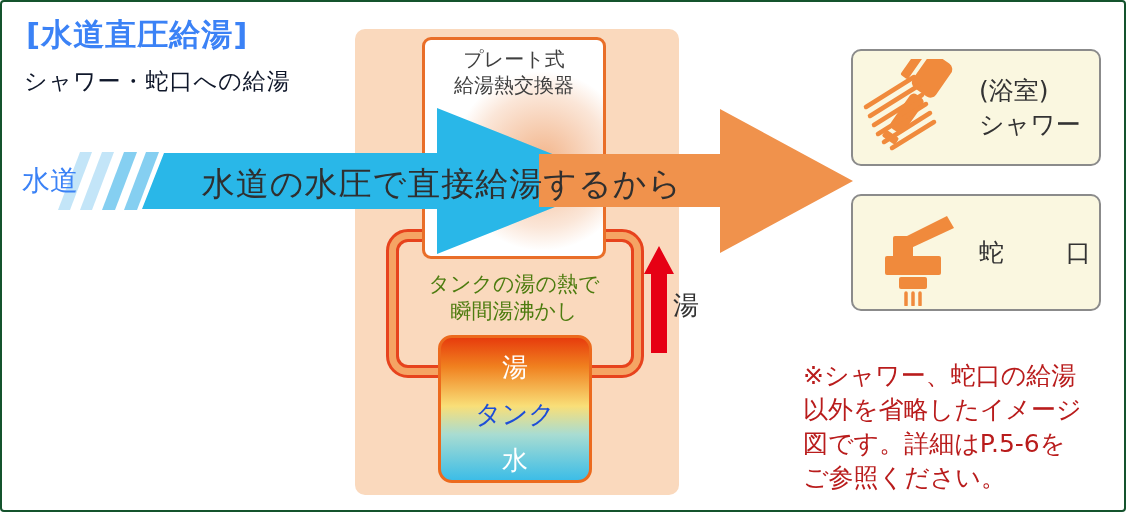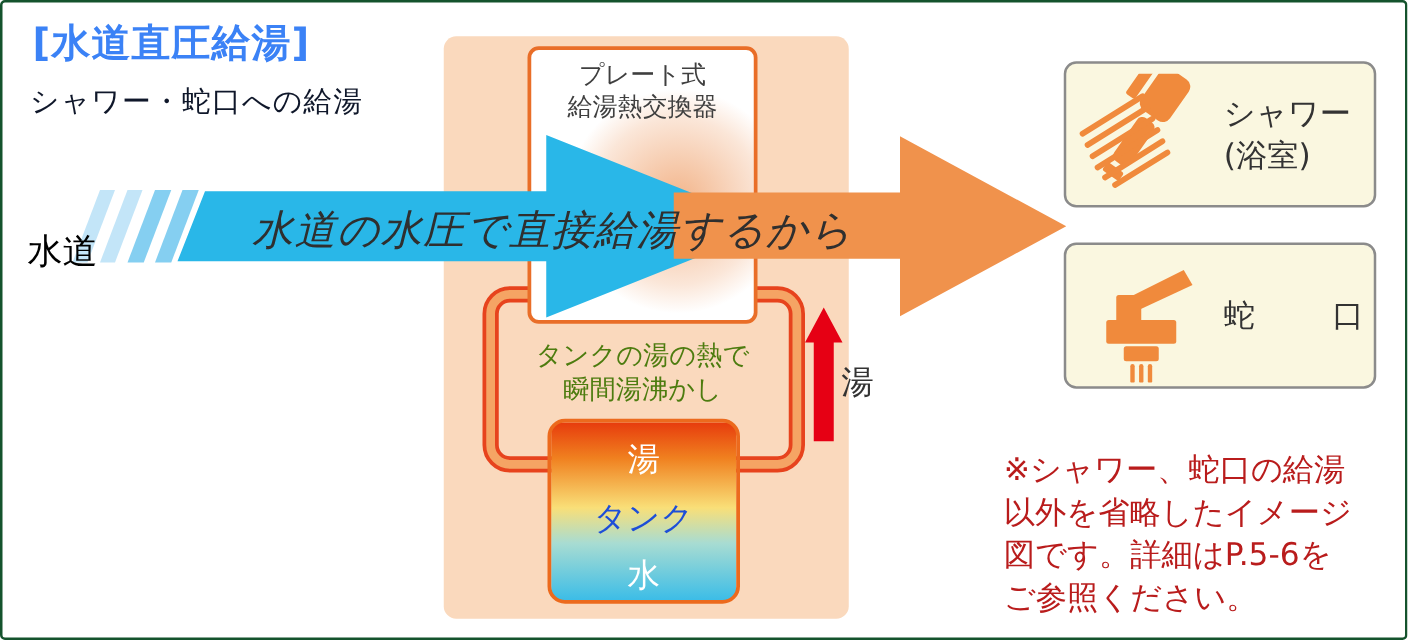--- a/index.html
+++ b/index.html
@@ -13,21 +13,21 @@
     background:#fff; border:2px solid #14532d; border-radius:4px;
     overflow:hidden;
   }
   .abs { position:absolute; }
 
   
   .title { left:24px; top:12px; font-size:31px; font-weight:600; color:#3b82f6; letter-spacing:1px; }
   .subtitle { left:22px; top:64px; font-size:23px; color:#0f172a; letter-spacing:1px; }
 
   
-  .source-label { left:20px; top:160px; font-size:28px; color:#000000;margin-top:20px; }
+  .source-label { left:20px; top:160px; font-size:28px; color:#3b82f6; }
 
   
   .panel { left:353px; top:27px; width:324px; height:466px; background:#FAD9BD; border-radius:10px; }
 
   
   .pipe-outer { left:384px; top:227px; width:258px; height:149px;
     border:13px solid #E7431D; border-radius:22px; }
   .pipe-inner { left:387px; top:230px; width:252px; height:143px;
     border:7px solid #F5A464; border-radius:19px; }
 
@@ -51,21 +51,21 @@
   .tank-label { width:154px; left:436px; text-align:center; font-size:26px; }
   .tank-label.hot { top:348px; color:#fff; }
   .tank-label.mid { top:395px; color:#1d4ed8; }
   .tank-label.cold { top:441px; color:#fff; }
 
   
   .arrow-layer { left:0; top:0; width:1126px; height:512px; pointer-events:none; }
 
   
   .arrow-text { left:170px; top:160px; width:540px; text-align:center;
-    font-size:33px; font-weight:500; color:#2f2f2f; letter-spacing:1px;font-style:italic; }
+    font-size:33px; font-weight:500; color:#2f2f2f; letter-spacing:1px; }
 
   
   .hot-arrow-label { left:671px; top:286px; font-size:26px; color:#333; }
 
   
   .out-box { left:849px; width:250px; height:117px;
     background:#FAF7E0; border:2px solid #8b8b8b; border-radius:10px; }
   .out-box.shower { top:47px; }
   .out-box.faucet { top:192px; }
   .out-icon { position:absolute; left:6px; top:8px; }
@@ -136,22 +136,22 @@
       <g stroke="#F08A3C" stroke-width="4.5" stroke-linecap="round">
         <line x1="55" y1="18" x2="7" y2="48"></line>
         <line x1="59" y1="27" x2="11" y2="57"></line>
         <line x1="63" y1="36" x2="15" y2="66"></line>
         <line x1="67" y1="45" x2="19" y2="75"></line>
         <line x1="71" y1="54" x2="25" y2="83"></line>
         <line x1="75" y1="63" x2="33" y2="89"></line>
       </g>
     </svg>
     <div class="out-text">
+      <div>(浴室)</div>
       <div>シャワー</div>
-      <div>(浴室)</div>
     </div>
   </div>
 
   <div class="abs out-box faucet">
     <svg class="out-icon" width="118" height="102" viewBox="0 0 118 102">
       <g fill="#F08A3C">
         <polygon points="36,38 88,12 95,24 52,44"></polygon>
         <rect x="34" y="32" width="20" height="22" rx="2"></rect>
         <rect x="26" y="52" width="56" height="19" rx="2"></rect>
         <rect x="40" y="73" width="28" height="12" rx="2"></rect>

